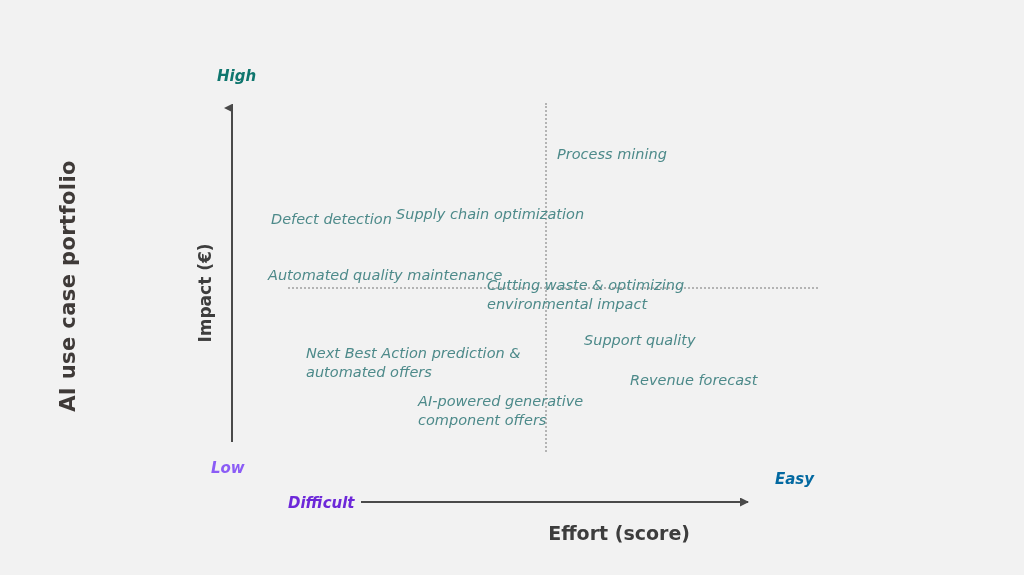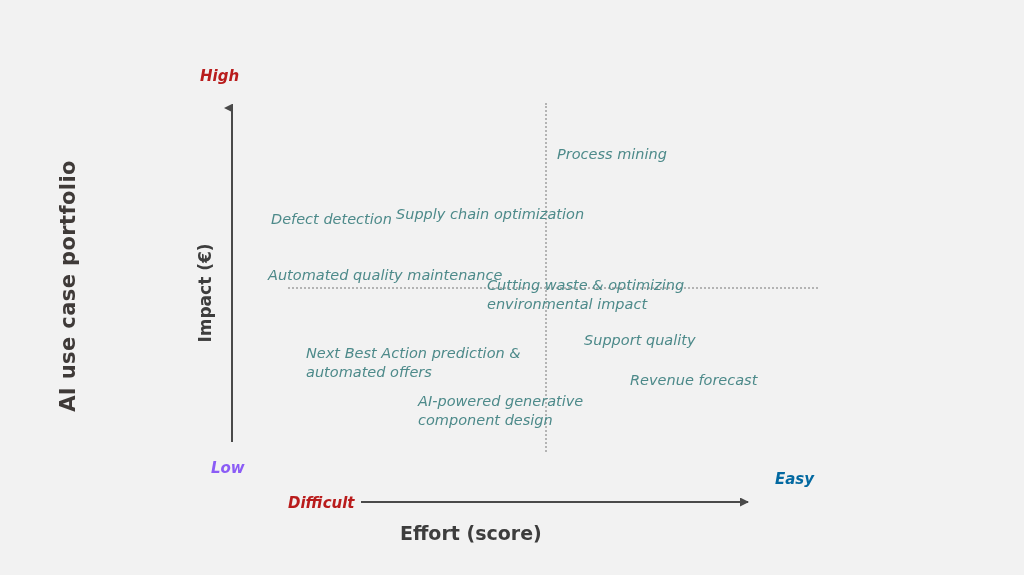--- a/index.html
+++ b/index.html
@@ -55,40 +55,40 @@
     font-size: 17px;
     color: #3d3d3d;
     white-space: nowrap;
   }
 
   .x-axis-title {
     position: absolute;
     left: 400px;
     top: 522px;
     width: 290px;
-    text-align: left;
+    text-align: right;
     font-family: "DejaVu Sans", sans-serif;
     font-weight: bold;
     font-size: 19px;
     color: #3d3d3d;
     white-space: nowrap;
   }
 
   
   .pol-label {
     position: absolute;
     font-family: "DejaVu Sans", sans-serif;
     font-style: italic;
     font-weight: bold;
     font-size: 15px;
     white-space: nowrap;
   }
-  .pol-high { left: 200px; top: 67px;  color: #b91c1c; }
+  .pol-high { left: 217px; top: 67px;  color: #0f766e; }
   .pol-low  { left: 211px; top: 459px; color: #8b5cf6; }
-  .pol-difficult { left: 288px; top: 494px; color: #b91c1c; }
+  .pol-difficult { left: 288px; top: 494px; color: #6d28d9; }
   .pol-easy { left: 775px; top: 470px; color: #0369a1; }
 
   
   #axes-svg {
     position: absolute;
     left: 0;
     top: 0;
     width: 1024px;
     height: 575px;
     pointer-events: none;
@@ -171,15 +171,15 @@
 environmental impact</div>
 
   <div class="use-case" style="left:584px; top:331px;">Support quality</div>
 
   <div class="use-case" style="left:306px; top:344px;">Next Best Action prediction &amp;
 automated offers</div>
 
   <div class="use-case" style="left:630px; top:371px;">Revenue forecast</div>
 
   <div class="use-case" style="left:418px; top:392px;">AI-powered generative
-component design</div>
+component offers</div>
 
 </div>
 
 </body></html>

